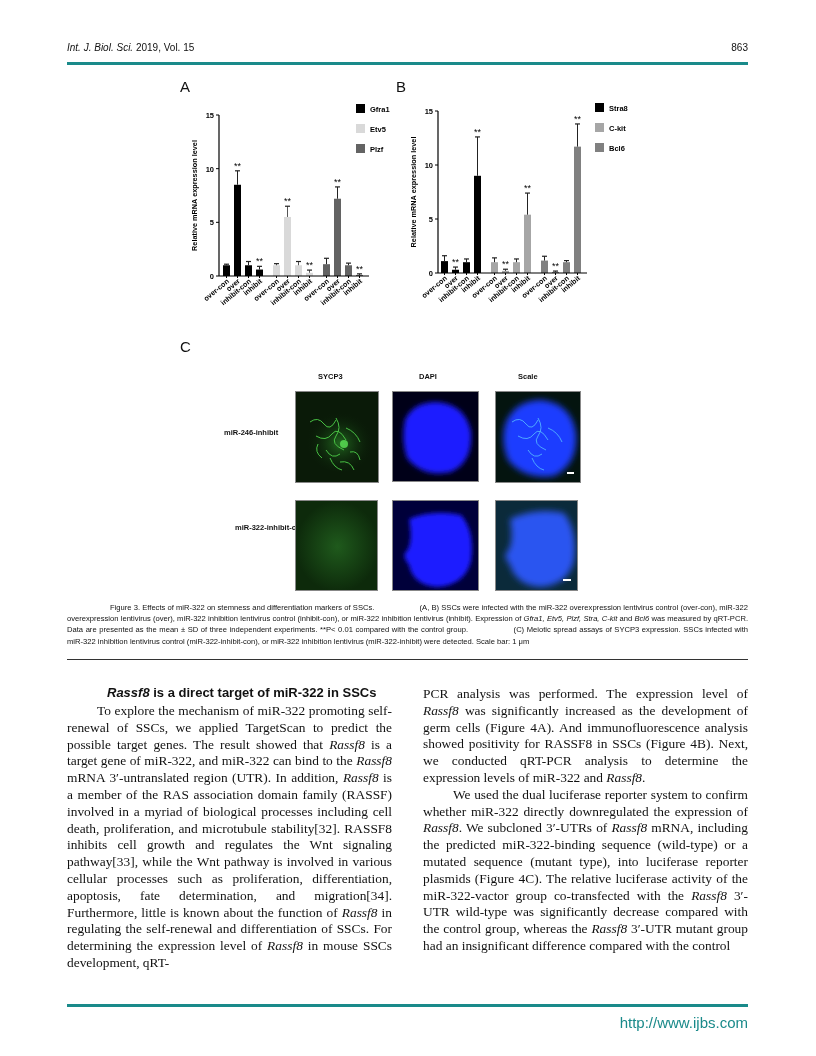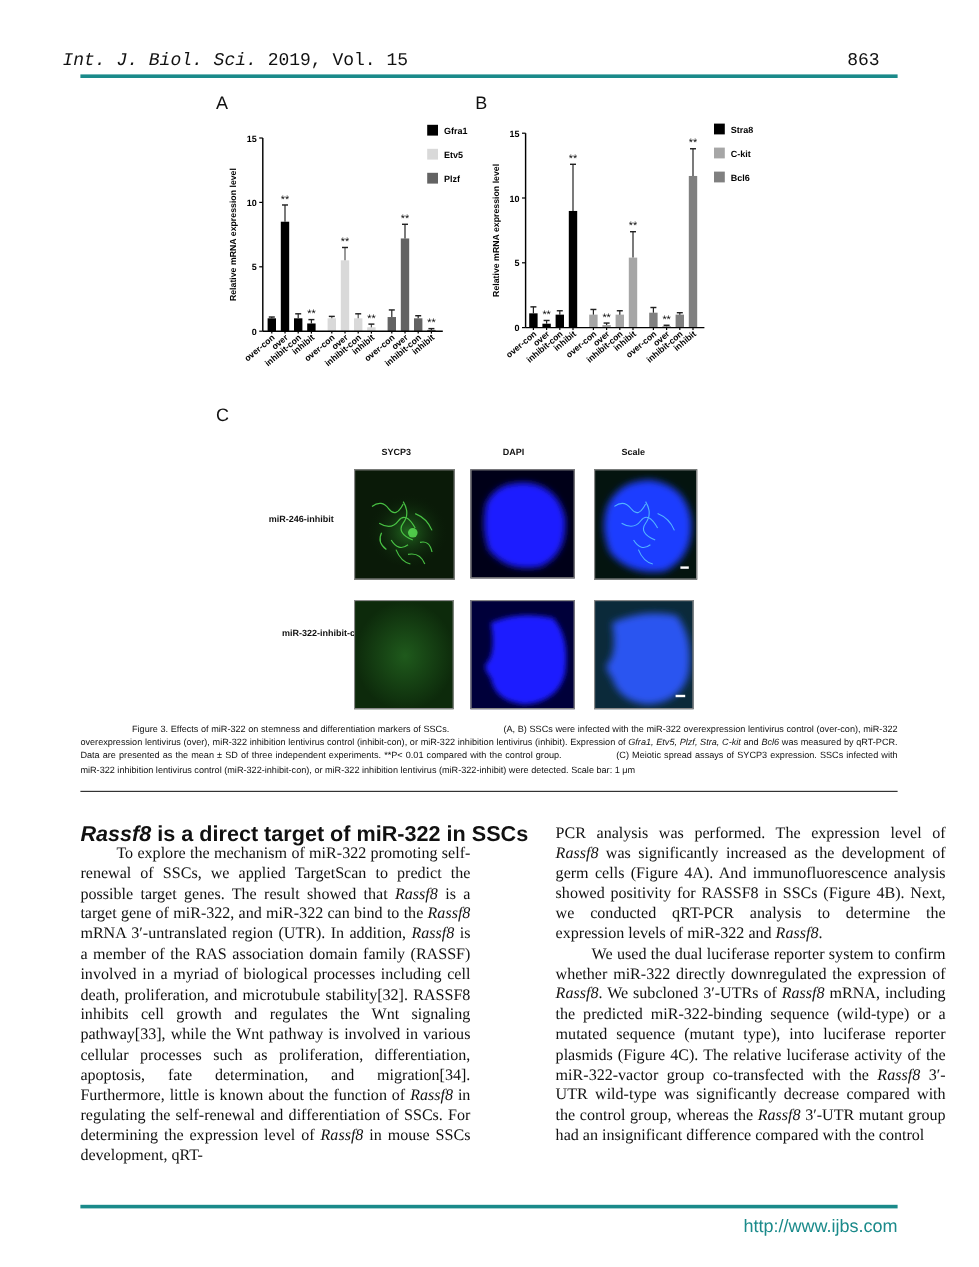--- a/index.html
+++ b/index.html
@@ -1,33 +1,33 @@
 <!DOCTYPE html>
 <html><head>
 <meta charset="utf-8">
 <style>
   html, body { margin:0; padding:0; background:#fff; }
   body { width:816px; height:1056px; position:relative; overflow:hidden; font-family:"Liberation Serif", serif; color:#111; }
   .abs { position:absolute; }
-  .hdr { left:52px; top:42px; width:681px; height:20px; font-family:Liberation Mono, monospace; font-size:15px; }
+  .hdr { left:67px; top:42px; width:681px; height:20px; font-family:Liberation Sans, sans-serif; font-size:10px; }
   .hdr .journal { position:absolute; left:0; top:0; font-style:italic; }
   .hdr .journal .plain { font-style:normal; }
   .hdr .page { position:absolute; right:0; top:0; }
   .rule { background:#1a8a8a; height:3px; }
   .panel-letter { font-family:"Liberation Sans", sans-serif; font-size:15px; }
   svg text { font-family:"Liberation Sans", sans-serif; }
   .micro { background:#000; border:1px solid #888; box-sizing:border-box; overflow:hidden; }
   .col-lbl, .row-lbl { font-family:"Liberation Sans", sans-serif; font-size:7.5px; font-weight:bold; }
   .caption { left:67px; top:602px; width:681px; font-family:"Liberation Sans", sans-serif; font-size:7.6px; line-height:11.2px; text-align:justify; }
   .caption b { font-weight:normal;padding-left:43px; }
   .caprule { left:67px; top:659px; width:681px; height:1px; background:#333; }
   .col { font-size:13.4px; line-height:16.8px; text-align:justify; width:325px; }
   .col p { margin:0; }
   .indent { text-indent:30px; }
-  .sec-title { font-family:"Liberation Sans", sans-serif; font-weight:bold; font-size:18px; }
+  .sec-title { font-family:"Liberation Sans", sans-serif; font-weight:bold; font-size:13px;margin-left:40px; }
   .footer-rule { left:67px; top:1004px; width:681px; }
   .url { right:68px; top:1014px; font-family:Liberation Sans, sans-serif; font-size:15px; color:#1a8a8a; }
 </style>
 </head>
 <body>
 
 <div class="abs hdr">
   <span class="journal"><span>Int. J. Biol. Sci.</span><span class="plain"> 2019, Vol. 15</span></span>
   <span class="page">863</span>
 </div>
@@ -303,19 +303,19 @@
 
 <div class="abs caption"><b>Figure 3.</b><span> Effects of miR-322 on stemness and differentiation markers of SSCs. </span><b>(A, B)</b><span> SSCs were infected with the miR-322 overexpression lentivirus control (over-con), miR-322 overexpression lentivirus (over), miR-322 inhibition lentivirus control (inhibit-con), or miR-322 inhibition lentivirus (inhibit). Expression of </span><i>Gfra1, Etv5, Plzf, Stra, C-kit</i><span> and </span><i>Bcl6</i><span> was measured by qRT-PCR. Data are presented as the mean ± SD of three independent experiments. **P&lt; 0.01 compared with the control group. </span><b>(C)</b><span> Meiotic spread assays of SYCP3 expression. SSCs infected with miR-322 inhibition lentivirus control (miR-322-inhibit-con), or miR-322 inhibition lentivirus (miR-322-inhibit) were detected. Scale bar: 1 μm</span></div>
 <div class="abs caprule"></div>
 
 <div class="abs sec-title" style="left:67px;top:685px;"><i>Rassf8</i><span> is a direct target of miR-322 in SSCs</span></div>
 
 <div class="abs col" style="left:67px;top:703px;">
   <p class="indent"><span>To explore the mechanism of miR-322 promoting self-renewal of SSCs, we applied TargetScan to predict the possible target genes. The result showed that </span><i>Rassf8</i><span> is a target gene of miR-322, and miR-322 can bind to the </span><i>Rassf8</i><span> mRNA 3′-untranslated region (UTR). In addition, </span><i>Rassf8</i><span> is a member of the RAS association domain family (RASSF) involved in a myriad of biological processes including cell death, proliferation, and microtubule stability[32]. RASSF8 inhibits cell growth and regulates the Wnt signaling pathway[33], while the Wnt pathway is involved in various cellular processes such as proliferation, differentiation, apoptosis, fate determination, and migration[34]. Furthermore, little is known about the function of </span><i>Rassf8</i><span> in regulating the self-renewal and differentiation of SSCs. For determining the expression level of </span><i>Rassf8</i><span> in mouse SSCs development, qRT-</span></p>
 </div>
 
-<div class="abs col" style="left:423px;top:686px;margin-left:40px;">
+<div class="abs col" style="left:423px;top:686px;">
   <p><span>PCR analysis was performed. The expression level of </span><i>Rassf8</i><span> was significantly increased as the development of germ cells (Figure 4A). And immunofluorescence analysis showed positivity for RASSF8 in SSCs (Figure 4B). Next, we conducted qRT-PCR analysis to determine the expression levels of miR-322 and </span><i>Rassf8</i><span>.</span></p>
   <p class="indent"><span>We used the dual luciferase reporter system to confirm whether miR-322 directly downregulated the expression of </span><i>Rassf8</i><span>. We subcloned 3′-UTRs of </span><i>Rassf8</i><span> mRNA, including the predicted miR-322-binding sequence (wild-type) or a mutated sequence (mutant type), into luciferase reporter plasmids (Figure 4C). The relative luciferase activity of the miR-322-vactor group co-transfected with the </span><i>Rassf8</i><span> 3′-UTR wild-type was significantly decrease compared with the control group, whereas the </span><i>Rassf8</i><span> 3′-UTR mutant group had an insignificant difference compared with the control</span></p>
 </div>
 
 <div class="abs rule footer-rule"></div>
 <a class="abs url">http://www.ijbs.com</a>
 
 </body></html>

